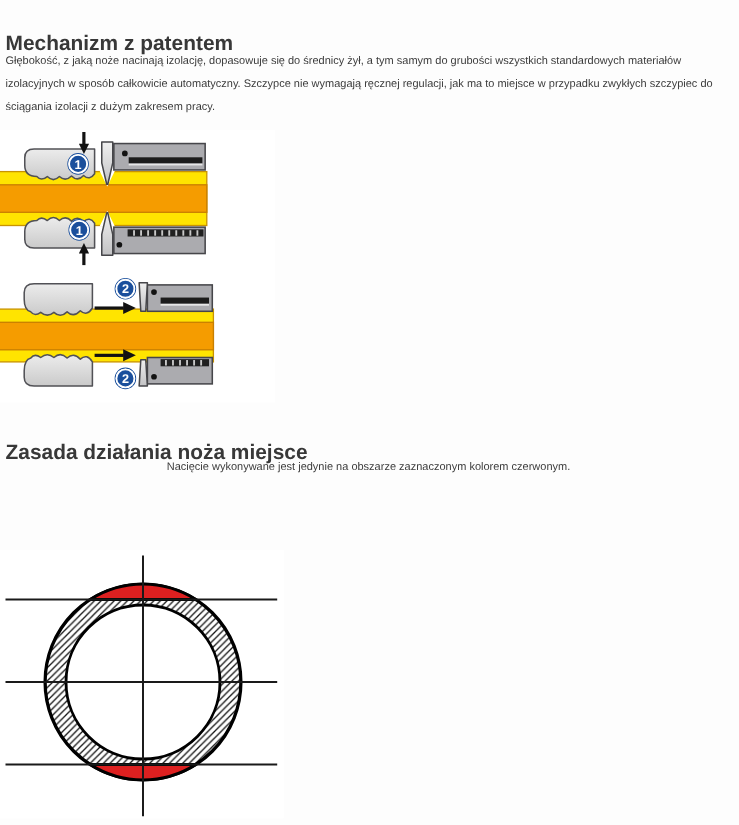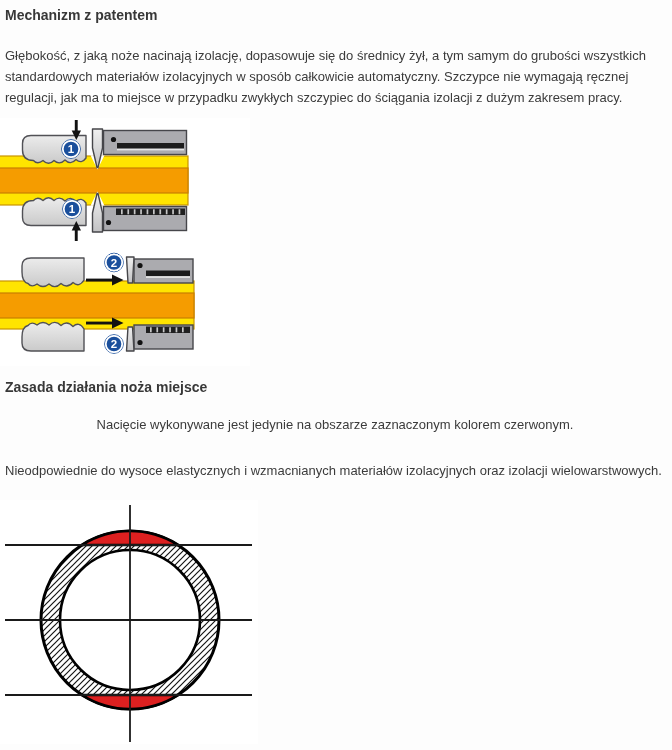--- a/index.html
+++ b/index.html
@@ -5,26 +5,27 @@
   html,body{margin:0;padding:0;}
   body{
     width:672px;height:750px;position:relative;
     background:#fdfdfd;
     font-family:"Liberation Sans","DejaVu Sans",sans-serif;
     color:#3b3b3b;
   }
   .page{position:absolute;inset:0;overflow:hidden;}
   .heading{
     position:absolute;left:5px;width:660px;
-    font-size:14px;font-weight:bold;color:#383838;
+    font-size:19px;font-weight:bold;color:#383838;
     line-height:15px;
+    margin-top:24px;
   }
   .para{
     position:absolute;left:5px;width:660px;
-    font-size:13px;line-height:21px;color:#3b3b3b;
+    font-size:10px;line-height:21px;color:#3b3b3b;
   }
   .fig{position:absolute;background:#ffffff;}
   svg{display:block;}
 </style>
 </head>
 <body>
 
 <div class="page">
 
   <div class="heading" style="top:8px;">Mechanizm z patentem</div>
@@ -148,21 +149,20 @@
         <text x="114" y="230.2" text-anchor="middle" font-size="11.5" font-weight="bold" fill="#ffffff">2</text>
       </g>
     </g>
   </svg>
   </div>
 
   <div class="heading" style="top:380px;">Zasada działania noża miejsce</div>
 
   <div class="para" style="top:414px;text-align:center;">Nacięcie wykonywane jest jedynie na obszarze zaznaczonym kolorem czerwonym.</div>
 
-  <div class="para" style="top:460px;">Nieodpowiednie do wysoce elastycznych i wzmacnianych materiałów izolacyjnych oraz izolacji wielowarstwowych.</div>
 
   <div class="fig" style="left:0;top:500px;width:258px;height:244px;">
   <svg width="258" height="244" viewBox="0 0 258 244">
     <defs>
       <pattern id="hatch" width="6" height="6" patternUnits="userSpaceOnUse">
         <path d="M-1.5,1.5 L1.5,-1.5 M-1.5,7.5 L7.5,-1.5 M4.5,7.5 L7.5,4.5" stroke="#141414" stroke-width="1.2"></path>
       </pattern>
     </defs>
     <rect x="0" y="0" width="258" height="244" fill="#ffffff"></rect>
 

